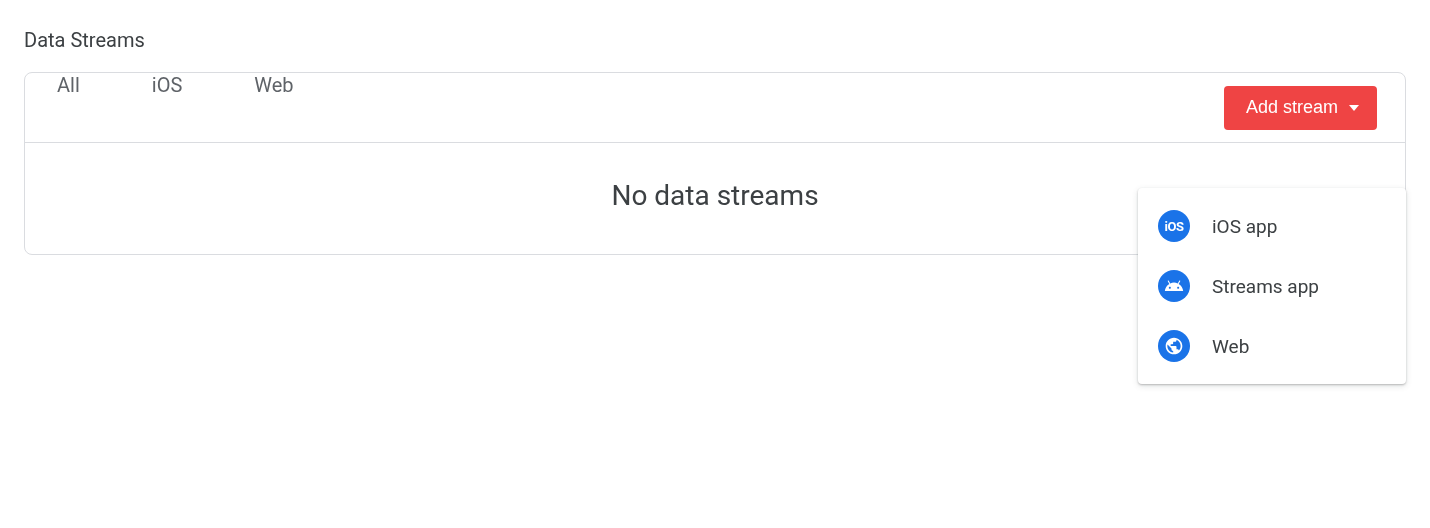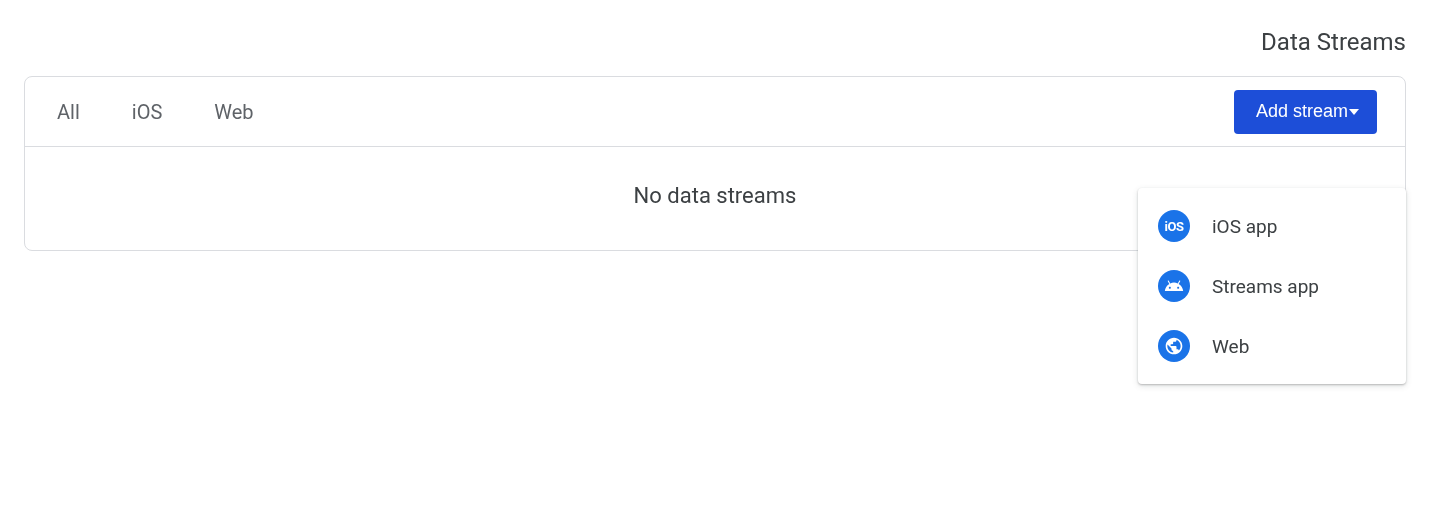--- a/index.html
+++ b/index.html
@@ -8,46 +8,45 @@
       box-sizing: border-box;
     }
     body {
       font-family: 'Google Sans', Roboto, Arial, sans-serif;
       background: #ffffff;
       color: #3c4043;
       width: 1430px;
       height: 528px;
     }
     .page-title {
-      font-size: 24px;
+      font-size: 20px;
       font-weight: 400;
       color: #3c4043;
       padding: 28px 24px 20px 24px;
-      text-align: right;
     }
     .card {
       margin: 0 24px;
       border: 1px solid #dadce0;
       border-radius: 8px;
       position: relative;
       background: #fff;
     }
     .tabs-row {
       display: flex;
       align-items: center;
       border-bottom: 1px solid #dadce0;
       padding: 0 28px;
       height: 70px;
       position: relative;
     }
     .tabs {
       display: flex;
-      align-items: center;
+      align-items: flex-start;
       height: 100%;
-      gap: 44px;
+      gap: 64px;
     }
     .tab {
       display: flex;
       align-items: center;
       font-size: 20px;
       color: #5f6368;
       cursor: pointer;
       position: relative;
       padding: 0 4px;
     }
@@ -59,44 +58,44 @@
       position: absolute;
       left: 0;
       right: 0;
       bottom: -1px;
       height: 4px;
       background: #1a73e8;
       border-radius: 2px;
     }
     .add-stream-btn {
       margin-left: auto;
-      background: #1d4ed8;
+      background: #ef4444;
       color: #fff;
       border: none;
       border-radius: 4px;
       height: 44px;
       padding: 0 18px 0 22px;
       font-size: 18px;
       font-weight: 500;
       display: flex;
       align-items: center;
-      gap: 1px;
+      gap: 11px;
       cursor: pointer;
     }
     .add-stream-btn .caret {
       width: 0;
       height: 0;
       border-left: 5px solid transparent;
       border-right: 5px solid transparent;
       border-top: 6px solid #fff;
     }
     .empty-state {
       text-align: center;
       padding: 36px 0 42px 0;
-      font-size: 22px;
+      font-size: 28px;
       color: #3c4043;
     }
     .dropdown {
       position: absolute;
       right: 24px;
       top: 188px;
       width: 268px;
       background: #fff;
       border-radius: 4px;
       box-shadow: 0 2px 6px rgba(60,64,67,0.15), 0 1px 2px rgba(60,64,67,0.3);

